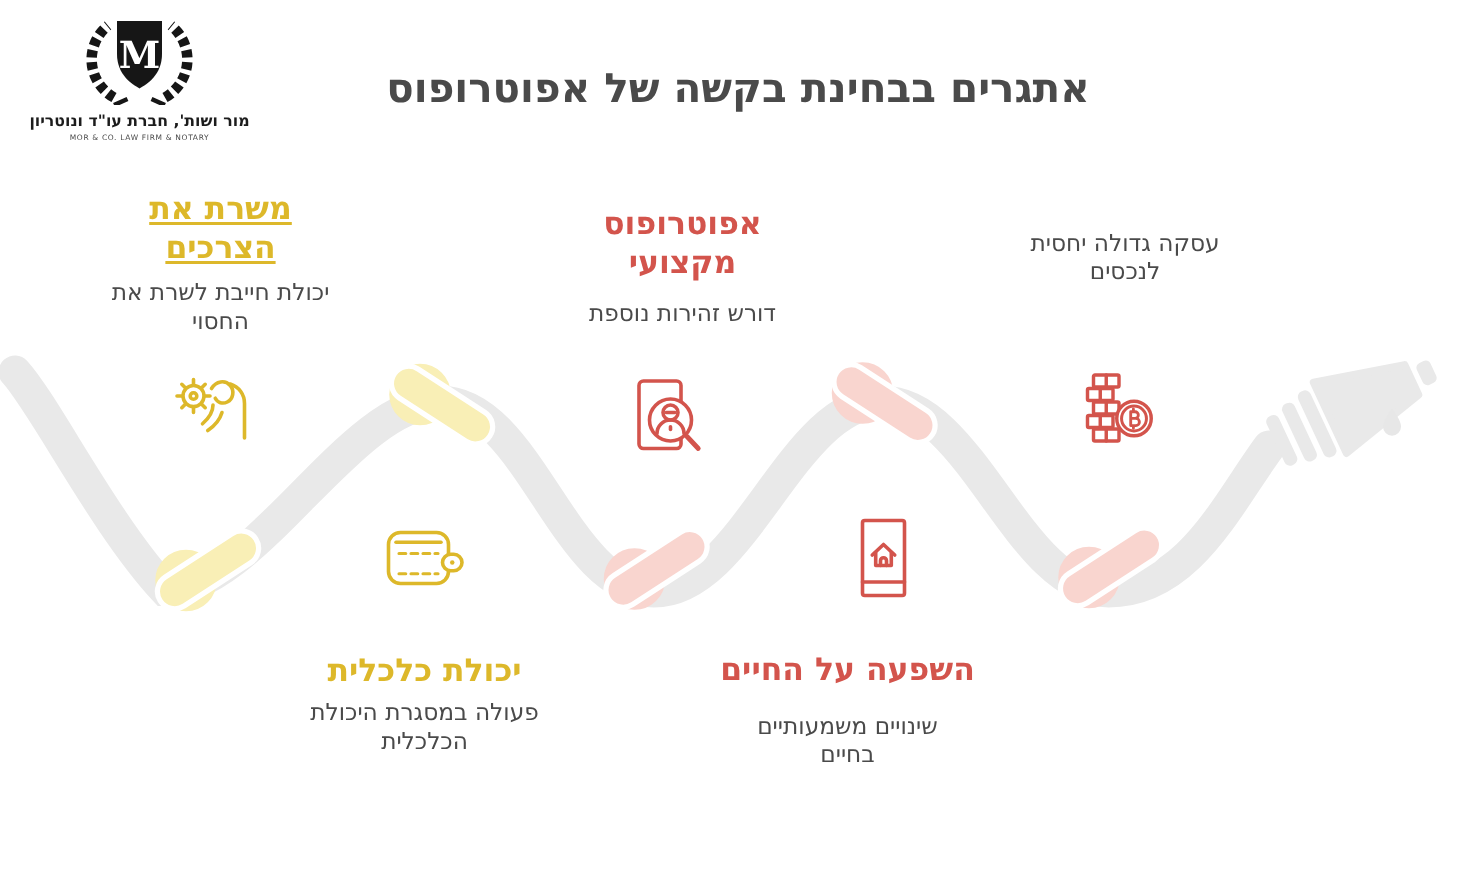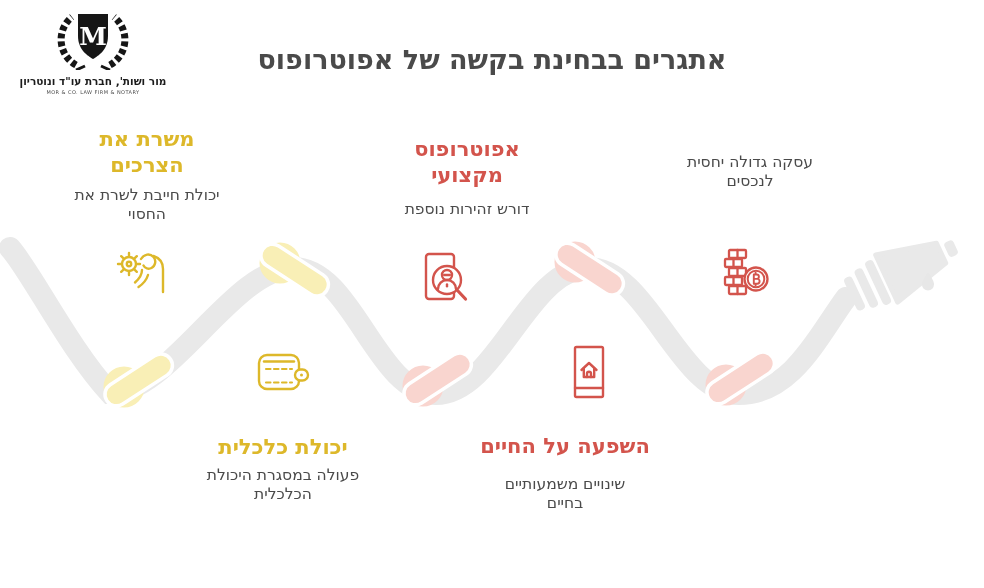--- a/index.html
+++ b/index.html
@@ -83,25 +83,25 @@
       <path d="M31 6 h30 v22 c0 14 -10 20 -15 23 c-5 -3 -15 -9 -15 -23 z" fill="#161616"></path>
       <text x="46" y="37" font-size="25" font-weight="bold" fill="#ffffff" text-anchor="middle" font-family="DejaVu Serif, serif">M</text>
     </svg>
     <div class="logo-he">מור ושות', חברת עו"ד ונוטריון</div>
     <div class="logo-en">MOR &amp; CO. LAW FIRM &amp; NOTARY</div>
   </div>
 
   <div class="page-title">אתגרים בבחינת בקשה של אפוטרופוס</div>
 
   <div class="item item--yellow" style="left:37px;top:126px;width:220px;">
-    <div class="item-title" style="width:112px;">משרת את הצרכים</div>
+    <div class="item-title" style="width:112px;text-decoration:underline;">משרת את הצרכים</div>
     <div class="item-sub" style="width:186px;">יכולת חייבת לשרת את החסוי</div>
   </div>
 
-  <div class="item item--red" style="left:357px;top:136px;width:220px;">
+  <div class="item item--red" style="left:345px;top:136px;width:220px;">
     <div class="item-title" style="width:126px;">אפוטרופוס מקצועי</div>
     <div class="item-sub" style="width:200px;margin-top:12px;">דורש זהירות נוספת</div>
   </div>
 
   <div class="item item--red" style="left:640px;top:147px;width:220px;">
     <div class="item-sub" style="width:140px;margin-top:6px;">עסקה גדולה יחסית לנכסים</div>
   </div>
 
   <div class="item item--yellow" style="left:173px;top:434px;width:220px;">
     <div class="item-title" style="width:180px;">יכולת כלכלית</div>

